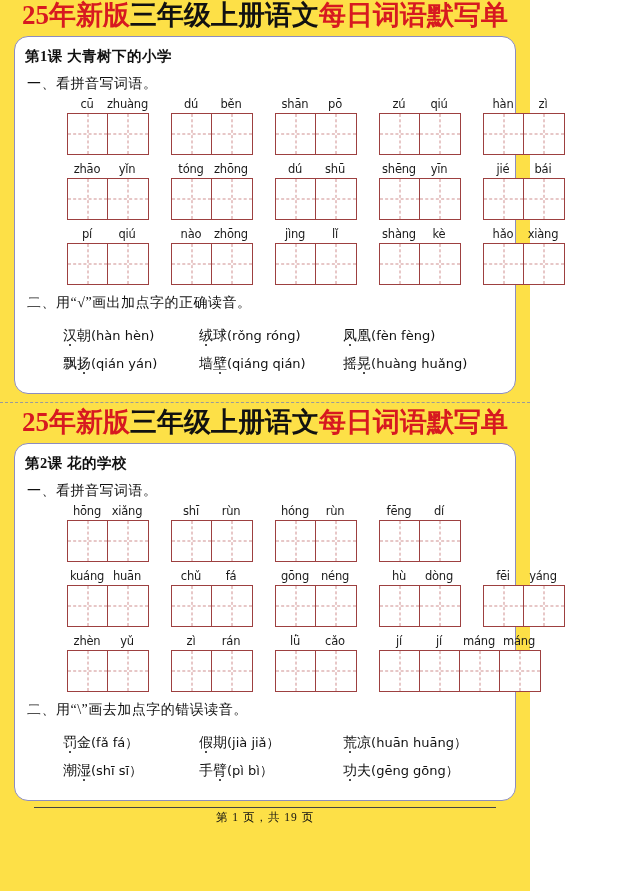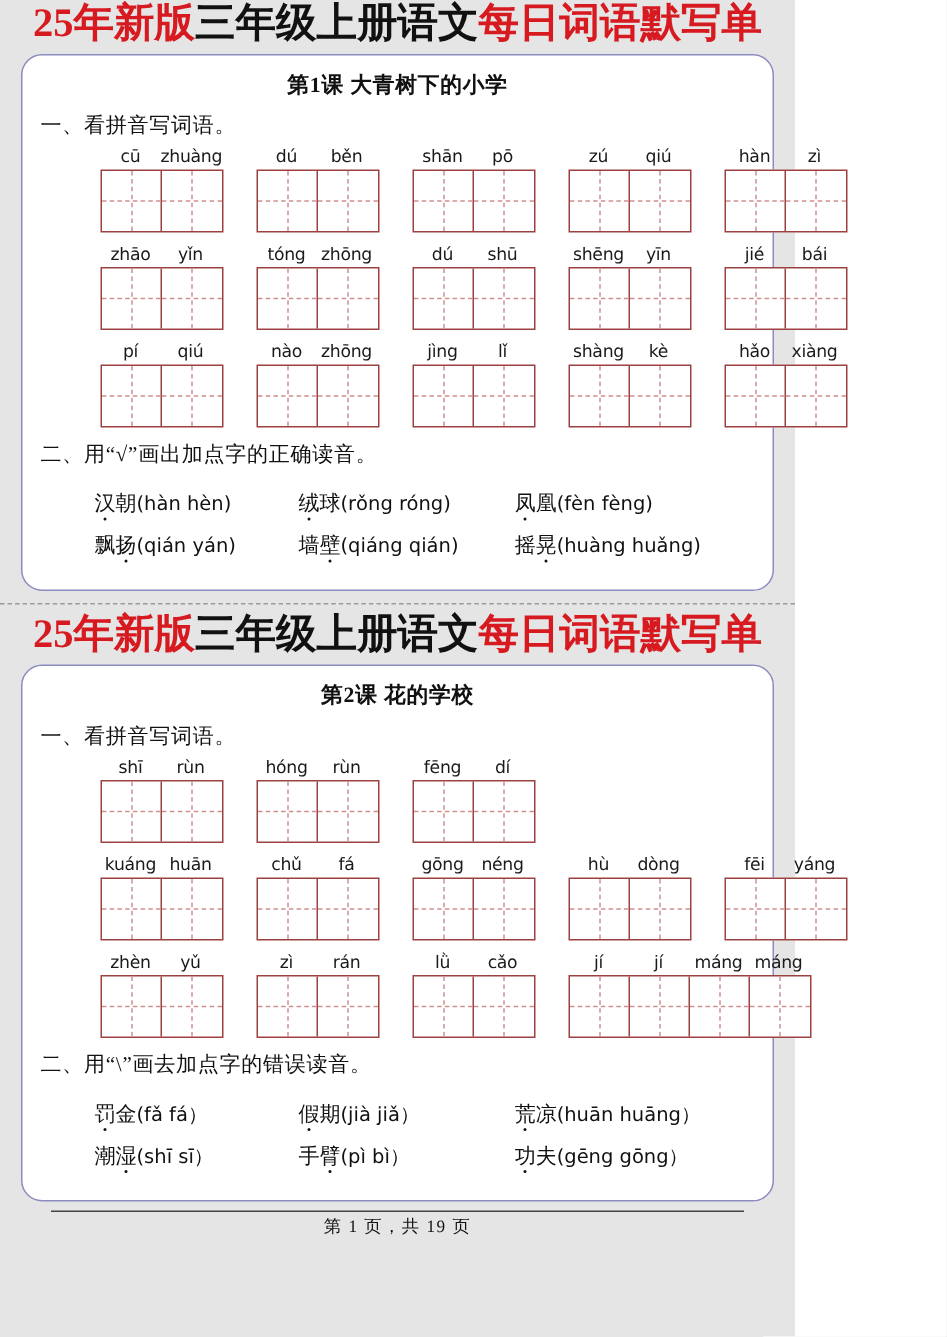--- a/index.html
+++ b/index.html
@@ -6,21 +6,21 @@
   html, body {
     margin: 0; padding: 0;
     width: 631px; height: 891px;
     background: #ffffff;
     font-family: "Liberation Serif", "DejaVu Serif", serif;
     overflow: hidden;
   }
   .page {
     position: relative;
     width: 530px; height: 891px;
-    background: #e5e5e5;
+    background: #fde047;
   }
   
   .sheet { padding: 0 14px; }
   .sheet-title {
     text-align: center;
     font-size: 27px;
     font-weight: bold;
     letter-spacing: 0px;
     line-height: 1.15;
     white-space: nowrap;
@@ -30,21 +30,21 @@
   .t-black { color: #111111; }
 
   .box {
     border: 1.4px solid #8c8cc0;
     border-radius: 14px;
     margin-top: 5px;
     padding: 8px 10px 10px 10px;
     background: #fff;
   }
   .lesson-title {
-    text-align: center;
+    text-align: left;
     font-size: 14.5px;
     font-weight: bold;
     color: #111;
     margin: 2px 0 9px 0;
     letter-spacing: .5px;
   }
   .q-label {
     font-size: 14px;
     color: #111;
     margin: 0 0 4px 2px;
@@ -354,20 +354,30 @@
 
     <div class="box">
       <div class="lesson-title">第2课 花的学校</div>
 
       <div class="q-label">一、看拼音写词语。</div>
 
       <div id="grids-1">
           <div class="grid-row">
             <div class="word-group">
               <div class="pinyin-line">
+                <div class="pinyin-cell">hōng</div>
+                <div class="pinyin-cell">xiǎng</div>
+              </div>
+              <div class="tzg">
+                <div class="tzg-cell"></div>
+                <div class="tzg-cell"></div>
+              </div>
+            </div>
+            <div class="word-group">
+              <div class="pinyin-line">
                 <div class="pinyin-cell">shī</div>
                 <div class="pinyin-cell">rùn</div>
               </div>
               <div class="tzg">
                 <div class="tzg-cell"></div>
                 <div class="tzg-cell"></div>
               </div>
             </div>
             <div class="word-group">
               <div class="pinyin-line">

